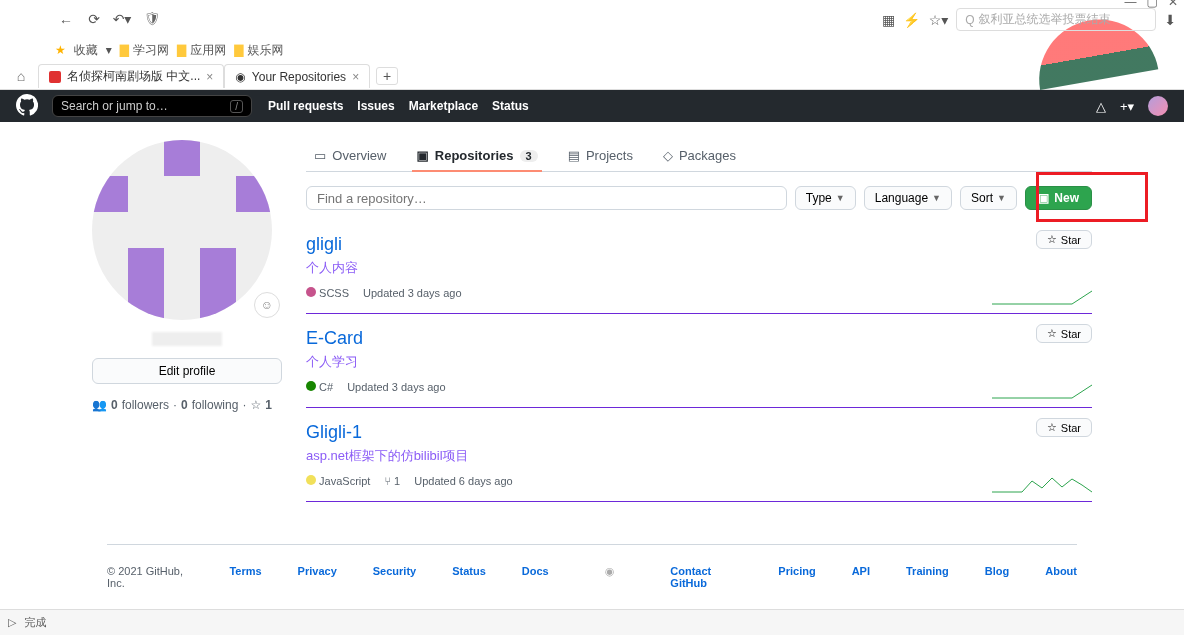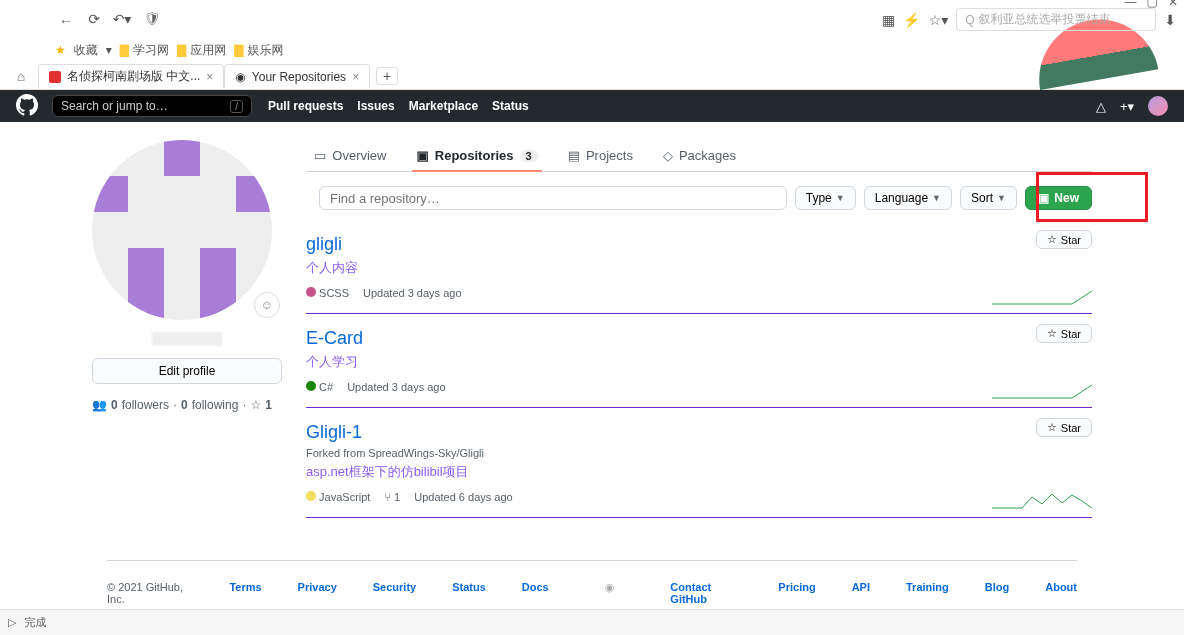--- a/index.html
+++ b/index.html
@@ -51,21 +51,21 @@
 .follow-line { font-size: 12px; color: #57606a; margin-top: 14px; display: flex; align-items: center; gap: 4px; }
 
 .content { flex: 1; }
 .tabnav { display: flex; gap: 22px; border-bottom: 1px solid #d0d7de; font-size: 13px; padding: 0 4px; margin-bottom: 14px; }
 .tabnav .tab { display: flex; align-items: center; gap: 6px; padding: 8px 4px; color: #57606a; cursor: pointer; position: relative; }
 .tabnav .tab.active { color: #24292e; font-weight: 600; }
 .tabnav .tab.active::after { content:""; position:absolute; bottom:-1px; left:0; right:0; height:2px; background:#fd8c73; }
 .tabnav .count { background: #eee; border-radius: 10px; padding: 0 6px; font-size: 11px; }
 
 .filter-row { display: flex; gap: 8px; margin-bottom: 10px; position: relative; }
-.find-input { flex: 1; border: 1px solid #d0d7de; border-radius: 6px; padding: 1px 10px; font-size: 13px; margin-left: 13px; }
+.find-input { flex: 1; border: 1px solid #d0d7de; border-radius: 6px; padding: 1px 10px; font-size: 13px; }
 .filter-btn { border: 1px solid #d0d7de; border-radius: 6px; padding: 4px 10px; font-size: 12px; background: #fafbfc; cursor: pointer; display: flex; align-items: center; gap: 4px; }
 .filter-btn .caret { font-size: 9px; color: #666; }
 .new-btn { background: #2da44e; color:#fff; border:1px solid #2a8f46; border-radius:6px; padding:4px 12px; font-size:12px; font-weight:600; display:flex; align-items:center; gap:5px; cursor:pointer; }
 .red-box { position: absolute; right: -56px; top: -14px; width: 112px; height: 50px; border: 3px solid #ec1c24; pointer-events: none; }
 
 .repo { border-bottom: 1px solid #6d28d9; padding: 14px 0; position: relative; }
 .repo-title { color: #0969da; font-size: 18px; cursor: pointer; }
 .repo-desc { font-size: 13px; color: #8b5cf6; margin-top: 4px; }
 .repo-forked { font-size: 11px; color: #57606a; margin-top: 4px; }
 .repo-meta { margin-top: 10px; display: flex; gap: 14px; align-items: center; font-size: 11px; color: #57606a; }
@@ -285,21 +285,20 @@
           <span>☆</span>
           <span>Star</span>
         </button>
       <div class="graph"><svg>
             <polyline points="0,19 80,19 100,6" fill="none" stroke="#2da44e" stroke-width="1"></polyline>
           </svg></div>
     </div>
 
     <div class="repo">
       <a class="repo-title">Gligli-1</a>
-      <div class="repo-forked"><span>Forked from </span><span style="color:#57606a">SpreadWings-Sky/Gligli</span></div>
       <div class="repo-desc">asp.net框架下的仿bilibil项目</div>
       <div class="repo-meta">
         <span><span class="lang-dot" style="background:#f1e05a"></span> <span>JavaScript</span></span>
         <span><span>⑂</span> <span>1</span></span>
         <span>Updated 6 days ago</span>
       </div>
       <button class="star-btn">
           <span>☆</span>
           <span>Star</span>
         </button>

